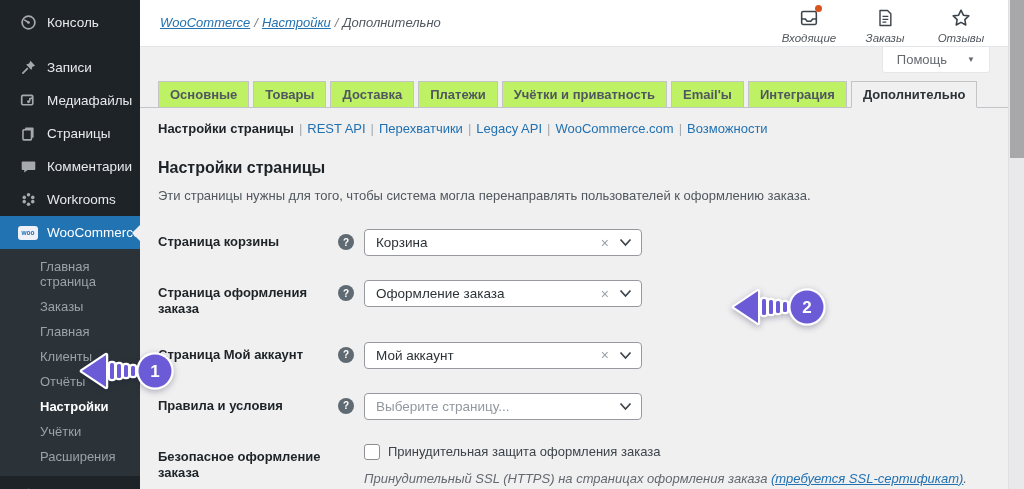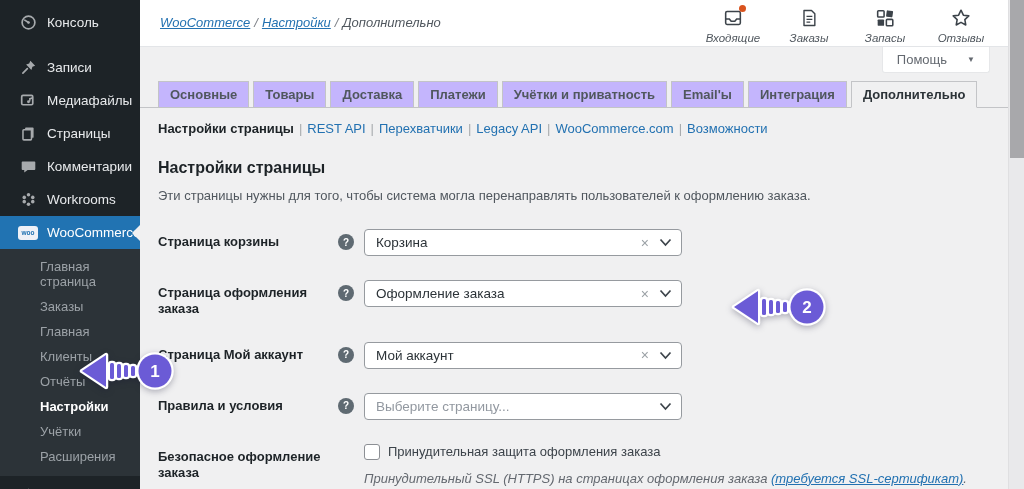--- a/index.html
+++ b/index.html
@@ -34,39 +34,39 @@
   .activity-item .aicon { position:relative; height:24px; display:flex; align-items:center; justify-content:center; }
   .activity-item .alabel { font-size:11.5px; color:#50575e; margin-top:2px; white-space:nowrap; }
   .notif-dot { position:absolute; right:-2px; top:-1px; width:7px; height:7px; border-radius:50%; background:#d9531e; }
 
   .help-btn { position:absolute; right:18px; top:47px; z-index:10; background:#fff; border:1px solid #e6e7e9; border-top:none;
       border-radius:0 0 3px 3px; padding:5px 14px; font-size:13px; color:#646970; cursor:pointer; display:flex; align-items:center; gap:20px; }
   .help-caret { font-size:8px; color:#646970; }
 
   
   .tabs-bar { margin-top:34px; padding-left:18px; border-bottom:1px solid #c3c4c7; display:flex; }
-  .nav-tab { display:inline-block; padding:5px 11px; margin-right:4px; margin-bottom:-1px; background:#c4b5fd;
+  .nav-tab { display:inline-block; padding:5px 11px; margin-right:4px; margin-bottom:-1px; background:#bef264;
       border:1px solid #c3c4c7; font-size:13px; font-weight:bold; color:#50575e; cursor:pointer; white-space:nowrap; }
   .nav-tab.active { background:#f0f0f1; border-bottom-color:#f0f0f1; color:#2c3338; }
 
   .subnav { margin:13px 0 0 18px; font-size:13px; color:#50575e; }
   .subnav a { color:#2271b1; cursor:pointer; text-decoration:none; }
   .subnav .subnav-current { color:#1d2327; font-weight:bold; }
   .subnav .pipe { color:#a7aaad; margin:0 5px; }
 
   .section-title { margin:23px 0 0 18px; font-size:16px; font-weight:bold; color:#1d2327; }
   .section-desc { margin:11px 0 0 18px; font-size:13px; color:#50575e; }
 
   
   .form { margin:26px 0 0 18px; }
   .form-row { display:flex; align-items:flex-start; margin-bottom:24px; }
   .form-label { width:180px; flex:0 0 180px; font-size:13px; font-weight:bold; color:#1d2327; padding-top:5px; line-height:1.25; }
   .help-tip { flex:0 0 16px; width:16px; height:16px; border-radius:50%; background:#5f6call; background:#5f6a72; color:#fff; font-size:10px;
       font-weight:bold; display:flex; align-items:center; justify-content:center; margin:5px 10px 0 0; cursor:pointer; }
-  .select-box { width:318px; height:27px; background:#fff; border:1px solid #969a9f; border-radius:4px; display:flex;
+  .select-box { width:278px; height:27px; background:#fff; border:1px solid #969a9f; border-radius:4px; display:flex;
       align-items:center; padding:0 9px 0 11px; font-size:13.5px; color:#2c3338; cursor:pointer; }
   .select-box .val { flex:1; white-space:nowrap; overflow:hidden; }
   .select-box .val.placeholder { color:#9298a0; }
   .clear-x { color:#9aa0a5; font-size:14px; margin-right:10px; cursor:pointer; line-height:1; }
   .chev { display:flex; align-items:center; }
 
   .checkbox-row { margin-top:6px; }
   .check-col { display:flex; flex-direction:column; }
   .check-line { display:flex; align-items:center; }
   .wp-checkbox { width:16px; height:16px; border:1px solid #8c8f94; border-radius:3px; background:#fff; appearance:none;
@@ -205,31 +205,20 @@
           <span class="alabel">Входящие</span>
         </div>
         <div class="activity-item">
           <span class="aicon">
             <svg width="20" height="22" viewBox="0 0 24 24">
                 <path d="M6 3h9l4 4v14H6z" fill="none" stroke="#3c434a" stroke-width="1.7" stroke-linejoin="round"></path>
                 <path d="M9 10h7M9 13.5h7M9 17h4.5" stroke="#3c434a" stroke-width="1.5"></path>
               </svg>
           </span>
           <span class="alabel">Заказы</span>
-        </div>
-        <div class="activity-item">
-          <span class="aicon">
-            <svg width="22" height="22" viewBox="0 0 24 24">
-                <rect x="4" y="4" width="7" height="7" rx="1" fill="none" stroke="#3c434a" stroke-width="1.7"></rect>
-                <rect x="13.5" y="4" width="7" height="7" rx="1" fill="#3c434a" transform="rotate(8 17 7.5)"></rect>
-                <rect x="4" y="13.5" width="7" height="7" rx="1" fill="#3c434a"></rect>
-                <rect x="13.5" y="13.5" width="7" height="7" rx="1" fill="none" stroke="#3c434a" stroke-width="1.7"></rect>
-              </svg>
-          </span>
-          <span class="alabel">Запасы</span>
         </div>
         <div class="activity-item">
           <span class="aicon">
             <svg width="22" height="22" viewBox="0 0 24 24">
                 <path d="M12 3.5l2.6 5.4 5.9.8-4.3 4.1 1 5.8-5.2-2.8-5.2 2.8 1-5.8L3.5 9.7l5.9-.8z" fill="none" stroke="#3c434a" stroke-width="1.7" stroke-linejoin="round"></path>
               </svg>
           </span>
           <span class="alabel">Отзывы</span>
         </div>
       </div>

